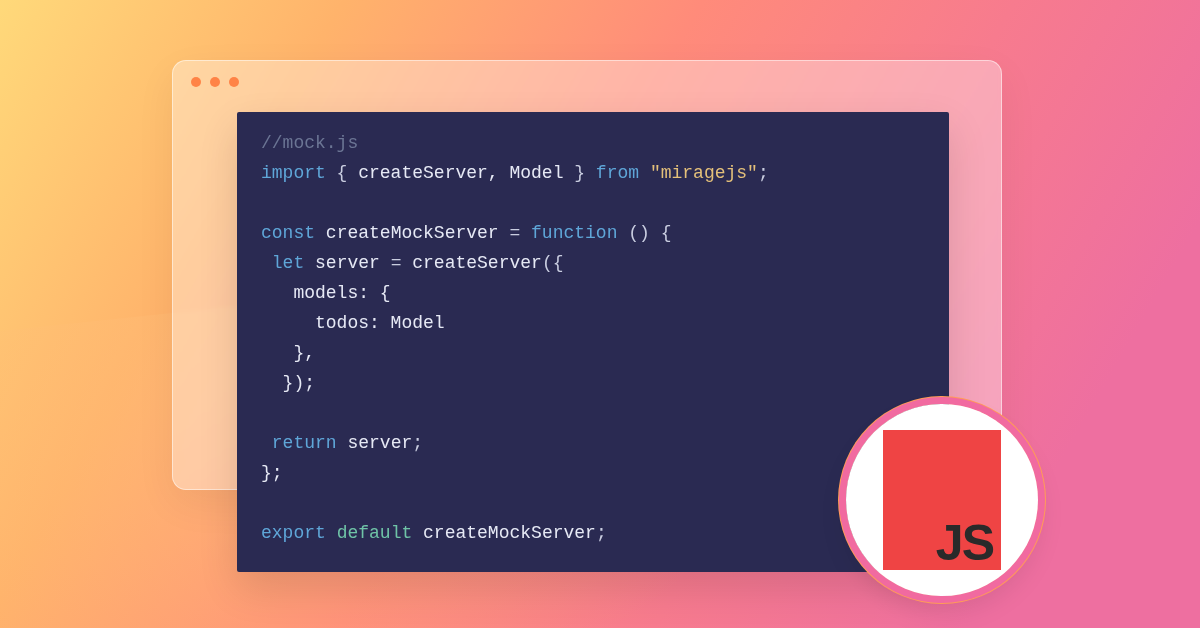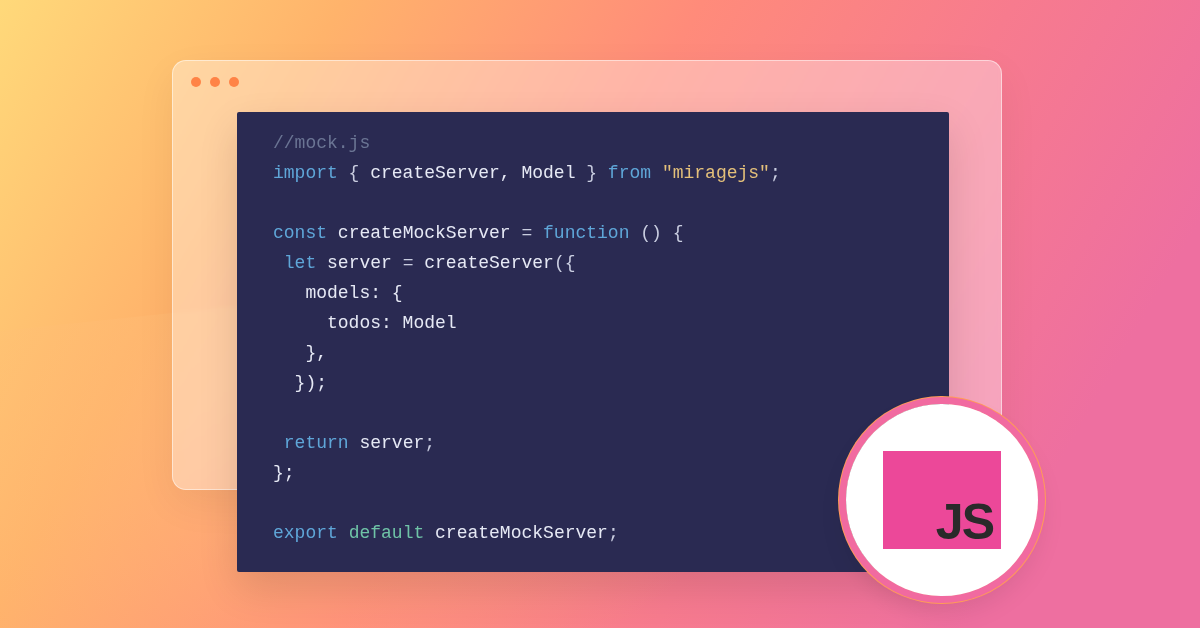--- a/index.html
+++ b/index.html
@@ -48,21 +48,21 @@
 
   .code-panel {
     position: absolute;
     left: 237px;
     top: 112px;
     width: 712px;
     height: 460px;
     background: #2a2a52;
     border-radius: 2px;
     box-shadow: 0 16px 40px rgba(0,0,0,0.12);
-    padding: 16px 36px;
+    padding: 16px 24px;
     font-family: "SFMono-Regular", Consolas, "Liberation Mono", Menlo, monospace;
     font-size: 18px;
     line-height: 30px;
     color: #d9dbe7;
     white-space: pre;
   }
   .c-comment  { color: #6b7594; }
   .c-keyword  { color: #5fa6d8; }        
   .c-default  { color: #6fc3a7; }        
   .c-ident    { color: #e6e9f5; }
@@ -89,22 +89,22 @@
     background: conic-gradient(from 200deg, #ff9b57, #f16aa0, #ff9b57);
     z-index:-1;
   }
   .js-inner {
     position: absolute; inset: 10px;
     background: #fff;
     border-radius: 50%;
     display: flex; align-items: center; justify-content: center;
   }
   .js-square {
-    width: 118px; height: 98px;
-    background: #ec4899;
+    width: 118px; height: 140px;
+    background: #ef4444;
     position: relative;
   }
   .js-letters {
     position: absolute;
     right: 8px;
     bottom: -2px;
     font-family: "Helvetica Neue", Arial, sans-serif;
     font-weight: 800;
     font-size: 50px;
     letter-spacing: -2px;

